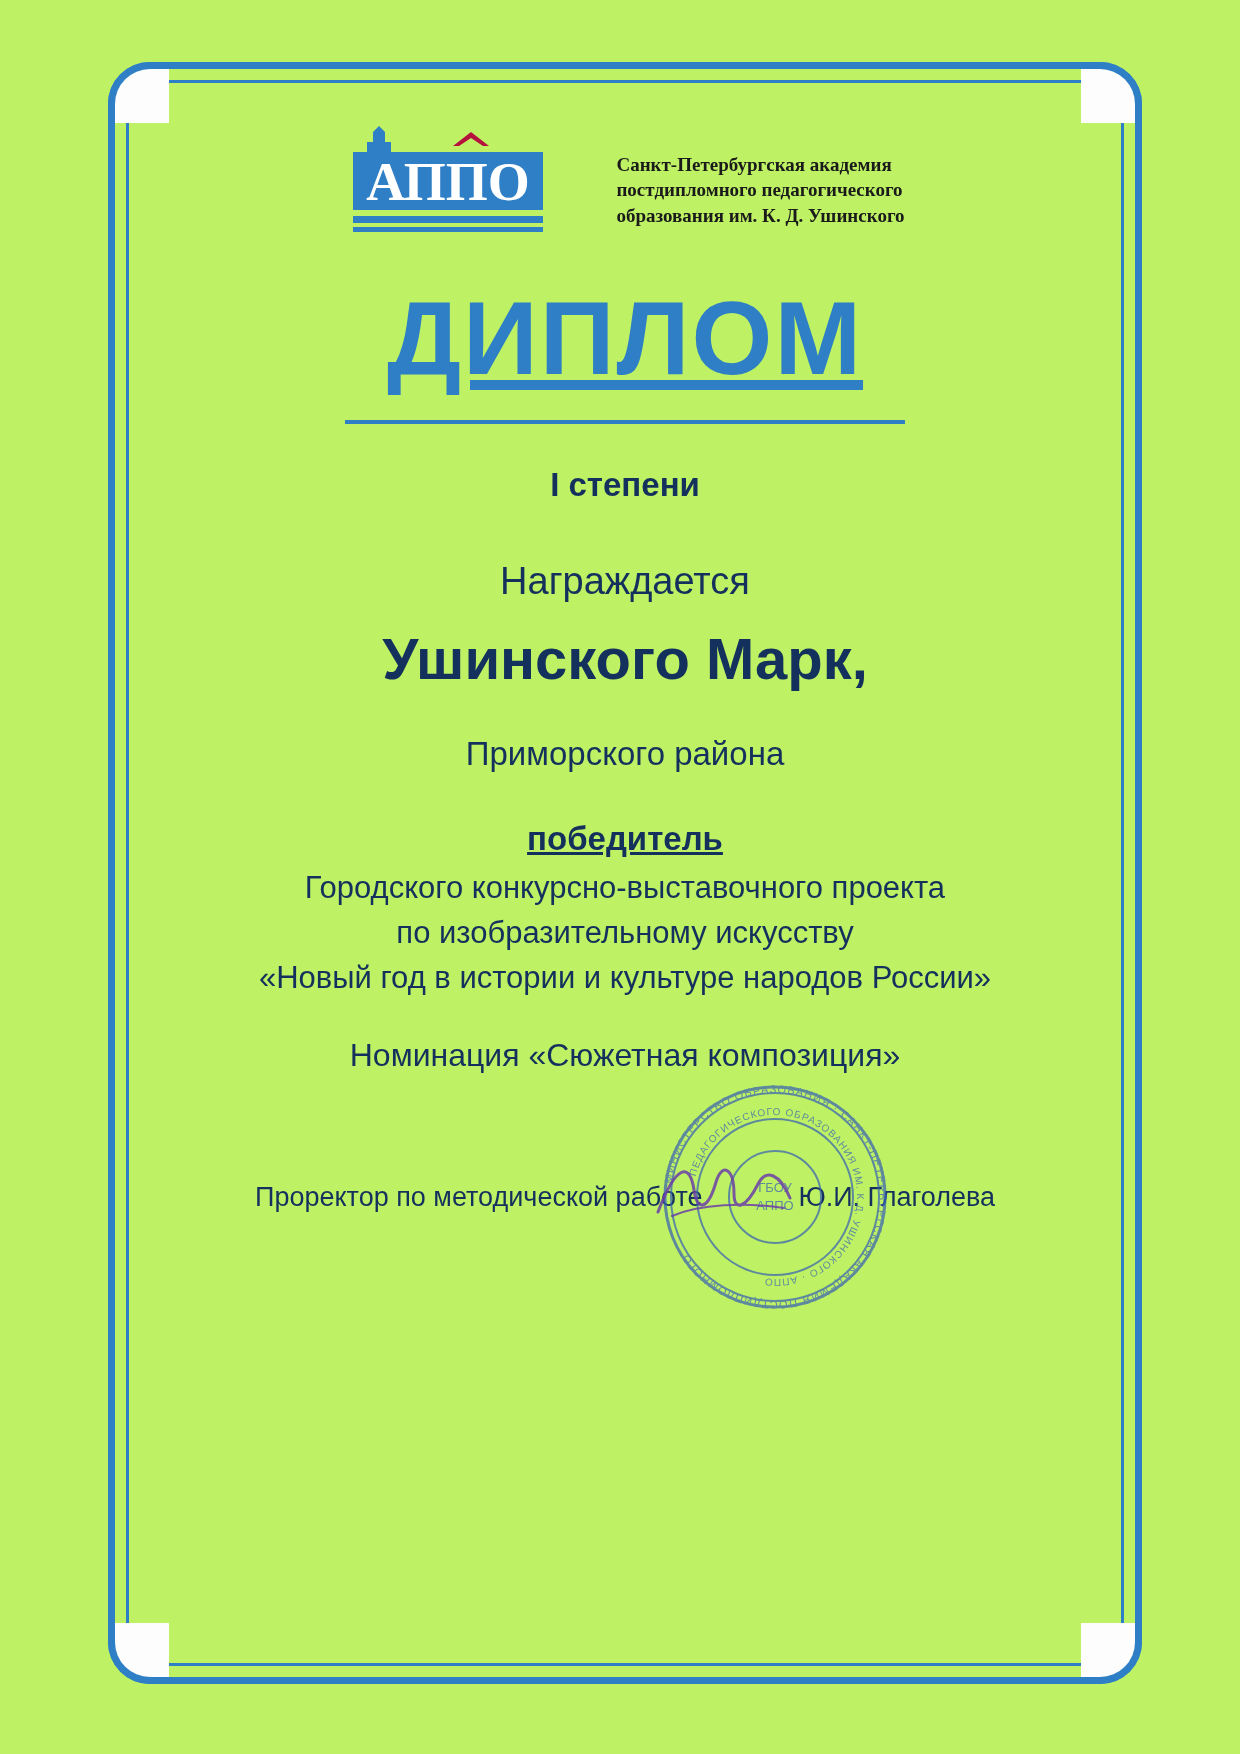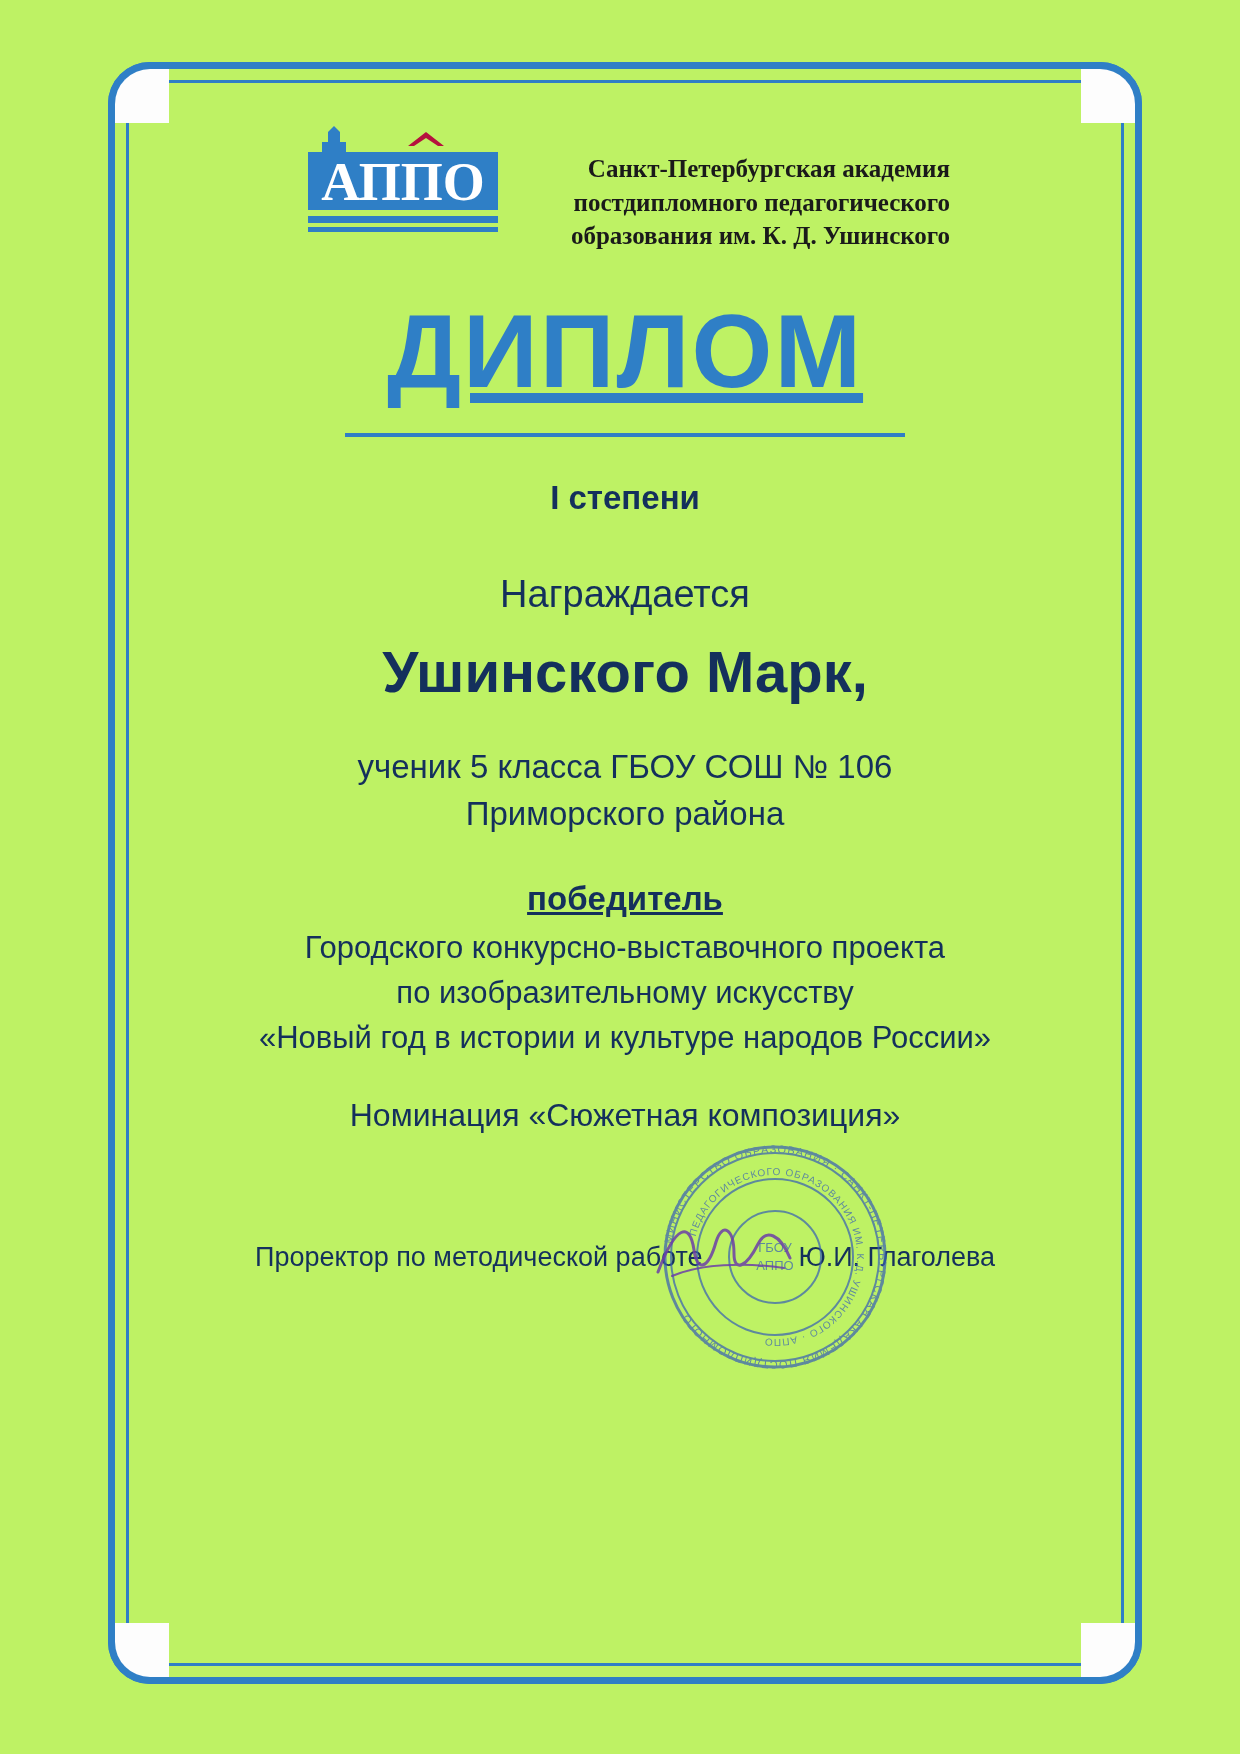--- a/index.html
+++ b/index.html
@@ -71,23 +71,23 @@
     margin-top: 24px;
   }
   .logo {
     width: 210px;
     height: 116px;
     position: relative;
     flex: none;
   }
   .logo svg { display: block; }
   .org-lines {
-    text-align: right;
+    text-align: left;
     font-family: "Liberation Serif", serif;
-    font-size: 25px;
+    font-size: 19px;
     line-height: 1.34;
     color: #1a1a1a;
     padding-top: 28px;
     font-weight: 600;
     margin-left: 35px;
   }
 
   
   .title {
     margin-top: 46px;
@@ -230,21 +230,20 @@
 
     <div class="title">ДИПЛОМ</div>
     <div class="rule"></div>
 
     <div class="degree">I степени</div>
 
     <div class="awarded">Награждается</div>
     <div class="name">Ушинского Марк,</div>
 
     <div class="school">
-      <div>ученик 5 класса ГБОУ СОШ № 106</div>
       <div>Приморского района</div>
     </div>
 
     <div class="winner">победитель</div>
 
     <div class="project">
       <div>Городского конкурсно-выставочного проекта</div>
       <div>по изобразительному искусству</div>
       <div>«Новый год в истории и культуре народов России»</div>
     </div>

